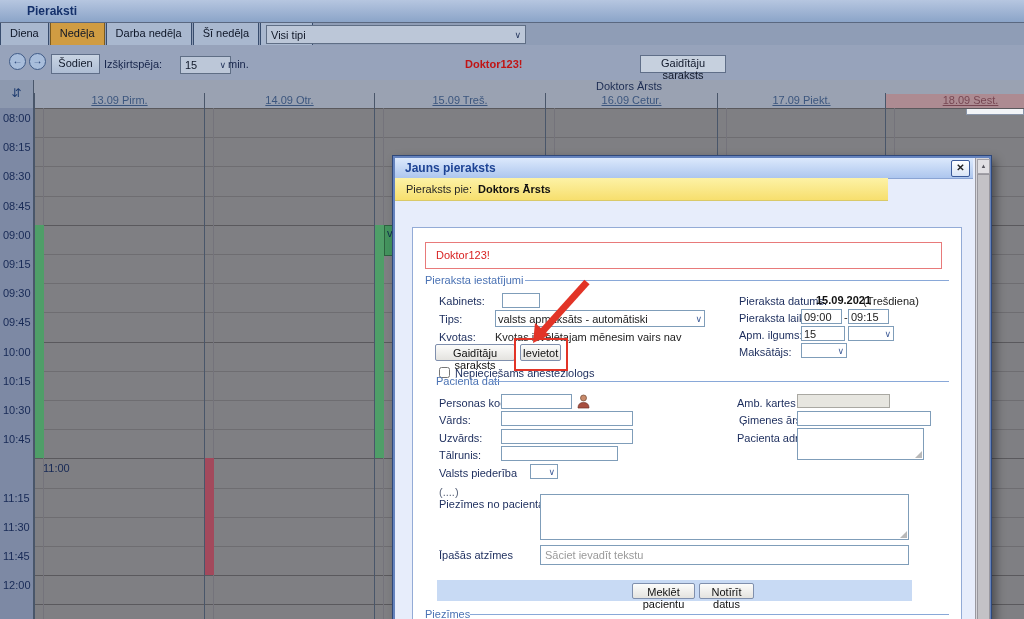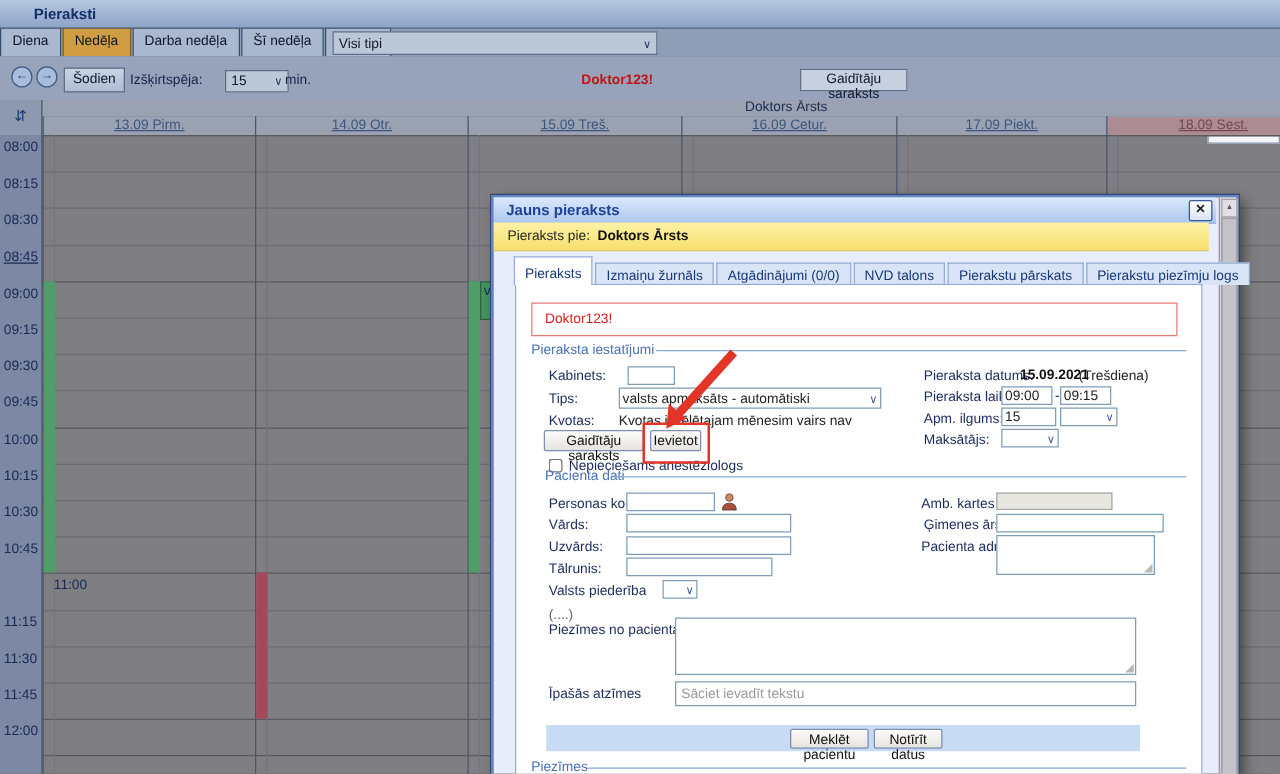--- a/index.html
+++ b/index.html
@@ -48,21 +48,21 @@
   .strip.busy{background:#a3495c;}
   .cal-event{background:#44945e;border:1px solid #2d6240;color:#0f2c4e;overflow:hidden;padding:1px 2px;}
 
   
   #dialog{left:393px;top:156px;width:594px;height:463px;background:#e7edfb;
      border:2px solid #6583bd;outline:1px solid #2f4879;box-shadow:4px 4px 10px rgba(0,0,0,.45);}
   #dlg-titlebar{left:0;top:0;width:578px;height:20px;background:linear-gradient(#dce9fc,#adc6ee);border-bottom:1px solid #8aa4d4;}
   #dlg-title{position:absolute;left:10px;top:3px;font-weight:bold;font-size:12px;color:#1d4394;}
   #dlg-close{left:556px;top:2px;width:17px;height:15px;background:linear-gradient(#ffffff,#d8e4f6);
      border:1px solid #3a5a9a;border-radius:2px;text-align:center;line-height:14px;font-size:10px;color:#222;font-weight:bold;}
-  #dlg-banner{left:0;top:20px;width:572px;height:22px;background:linear-gradient(#fdf2a6,#f7df6e);border-bottom:1px solid #d9c968;}
+  #dlg-banner{left:0;top:20px;width:493px;height:22px;background:linear-gradient(#fdf2a6,#f7df6e);border-bottom:1px solid #d9c968;}
   #dlg-banner .lbl{position:absolute;left:11px;top:5px;color:#262626;}
   #dlg-banner .val{position:absolute;left:83px;top:5px;color:#111;font-weight:bold;}
   #dlg-scrollbar{left:580px;top:0;width:13px;height:463px;background:#d5d4d8;border-left:1px solid #9a99a0;}
   #sb-up{left:1px;top:1px;width:11px;height:13px;background:#e0dfe3;border:1px solid #a2a1a8;
      text-align:center;font-size:6px;line-height:12px;color:#55555e;}
   #sb-thumb{left:1px;top:16px;width:11px;height:446px;background:#c3c2c6;border:1px solid #98979e;}
   .dtab{border:1px solid #93abd6;border-bottom:none;background:#d9e4f7;color:#173a78;
      padding:4px 8px 0 8px;margin-right:2px;white-space:nowrap;height:18px;box-sizing:border-box;}
   .dtab.active{background:#fff;position:relative;z-index:3;height:23px;margin-top:-4px;padding-top:7px;}
   #dlg-tabs{left:16px;top:47px;height:23px;display:flex;align-items:flex-end;}
@@ -136,21 +136,21 @@
         <div class="abs day-header" style="left: 546px; width: 171px;"><span class="day-link">16.09 Cetur.</span></div>
         <div class="abs day-header" style="left: 718px; width: 167px;"><span class="day-link">17.09 Piekt.</span></div>
         <div class="abs day-header weekend" style="left: 886px; width: 169px;"><span class="day-link">18.09 Sest.</span></div>
         <div class="abs hline hour" style="top: 108px;"></div>
         <div class="abs time-label" style="top: 112px;">08:00</div>
         <div class="abs hline" style="top: 137.2px;"></div>
         <div class="abs time-label" style="top: 141.2px;">08:15</div>
         <div class="abs hline" style="top: 166.4px;"></div>
         <div class="abs time-label" style="top: 170.4px;">08:30</div>
         <div class="abs hline" style="top: 195.6px;"></div>
-        <div class="abs time-label" style="top: 199.6px; text-decoration: underline;">08:45</div>
+        <div class="abs time-label" style="top: 199.6px;">08:45</div>
         <div class="abs hline hour" style="top: 224.8px;"></div>
         <div class="abs time-label" style="top: 228.8px;">09:00</div>
         <div class="abs hline" style="top: 254px;"></div>
         <div class="abs time-label" style="top: 258px;">09:15</div>
         <div class="abs hline" style="top: 283.2px;"></div>
         <div class="abs time-label" style="top: 287.2px;">09:30</div>
         <div class="abs hline" style="top: 312.4px;"></div>
         <div class="abs time-label" style="top: 316.4px;">09:45</div>
         <div class="abs hline hour" style="top: 341.6px;"></div>
         <div class="abs time-label" style="top: 345.6px;">10:00</div>
@@ -197,28 +197,20 @@
     <div id="dlg-close" class="abs"><span>✕</span></div>
     <div id="dlg-scrollbar" class="abs">
       <div id="sb-up" class="abs"><span>▲</span></div>
       <div id="sb-thumb" class="abs"></div>
     </div>
     <div id="dlg-banner" class="abs">
       <span class="lbl">Pieraksts pie:</span>
       <span class="val">Doktors Ārsts</span>
     </div>
 
-    <div id="dlg-tabs" class="abs">
-      <div class="dtab active">Pieraksts</div>
-      <div class="dtab">Izmaiņu žurnāls</div>
-      <div class="dtab">Atgādinājumi (0/0)</div>
-      <div class="dtab">NVD talons</div>
-      <div class="dtab">Pierakstu pārskats</div>
-      <div class="dtab">Pierakstu piezīmju logs</div>
-    </div>
 
     <div id="dlg-panel" class="abs"></div>
 
     <div id="dlg-alert" class="abs">
       <span>Doktor123!</span>
     </div>
 
     <span class="abs legend" style="left:30px;top:116px;">Pieraksta iestatījumi</span>
     <div class="abs rule" style="left:130px;top:122px;width:424px;"></div>
 

